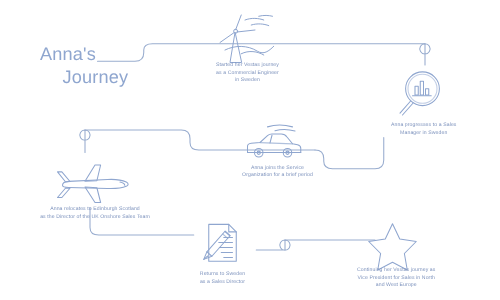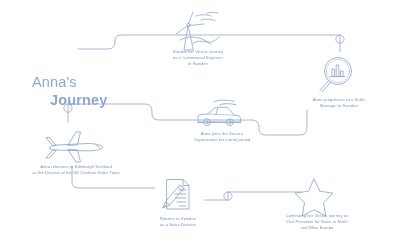--- a/index.html
+++ b/index.html
@@ -22,21 +22,21 @@
     white-space:pre-line;
   }
   .title{
     position:absolute;
     color:#8fa6cf;
     font-size:14.5px;
     line-height:1.22;
     letter-spacing:.01em;
     font-weight:400;
   }
-  .title .l2{display:block;padding-left:18px;font-weight:bold;}
+  .title .l2{display:block;padding-left:18px;}
   .icon{position:absolute;}
 </style>
 </head>
 <body>
 
 <div id="stage">
 
   <svg class="layer" viewBox="0 0 400 240">
     <g fill="none" stroke="#93a8cc" stroke-width="0.85" stroke-linecap="round" stroke-linejoin="round" opacity="0.95">
 
@@ -49,21 +49,21 @@
 
       <path d="M252,120 Q259,120 259,127 L259,129 Q259,135 266,135 L300,135 Q307,135 307,128 L307,110"></path>
 
       <path d="M72,166 L72,182 Q72,188 79,188 L155,188"></path>
 
       <path d="M228,192 A4.1,4.1 0 1 1 227.9,192 M228,192 L228,200 Q228,200 221,200 L205,200"></path>
       <path d="M228,192 L300,192"></path>
     </g>
   </svg>
 
-  <div class="title" style="left:32px;top:36px;margin-top:38px;">
+  <div class="title" style="left:32px;top:36px;">
     <span>Anna's</span>
     <span class="l2">Journey</span>
   </div>
 
   <svg class="icon" style="left:166px;top:10px;" width="60" height="42" viewBox="0 0 60 42">
     <g fill="none" stroke="#8fa6cf" stroke-width="0.8" stroke-linecap="round" stroke-linejoin="round">
 
       <path d="M22,16 L18,40 L27,40 Z"></path>
 
       <circle cx="22.5" cy="15" r="1.6"></circle>

